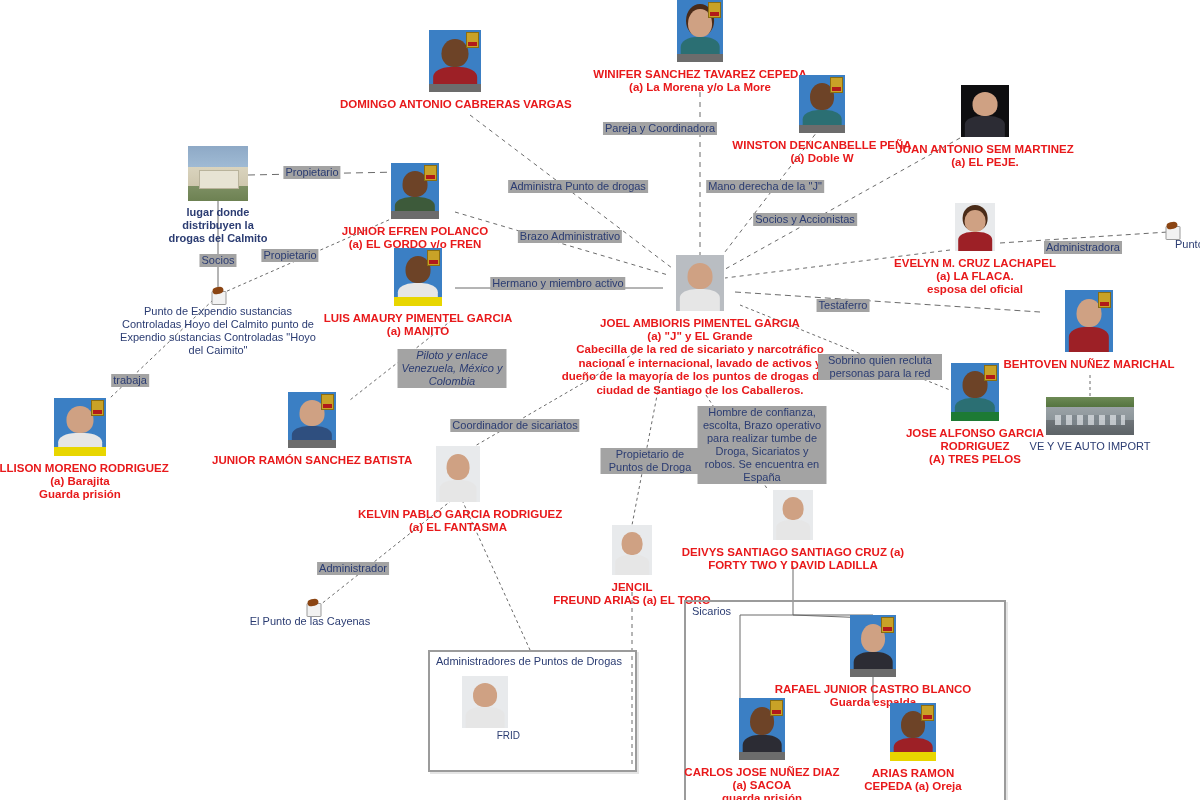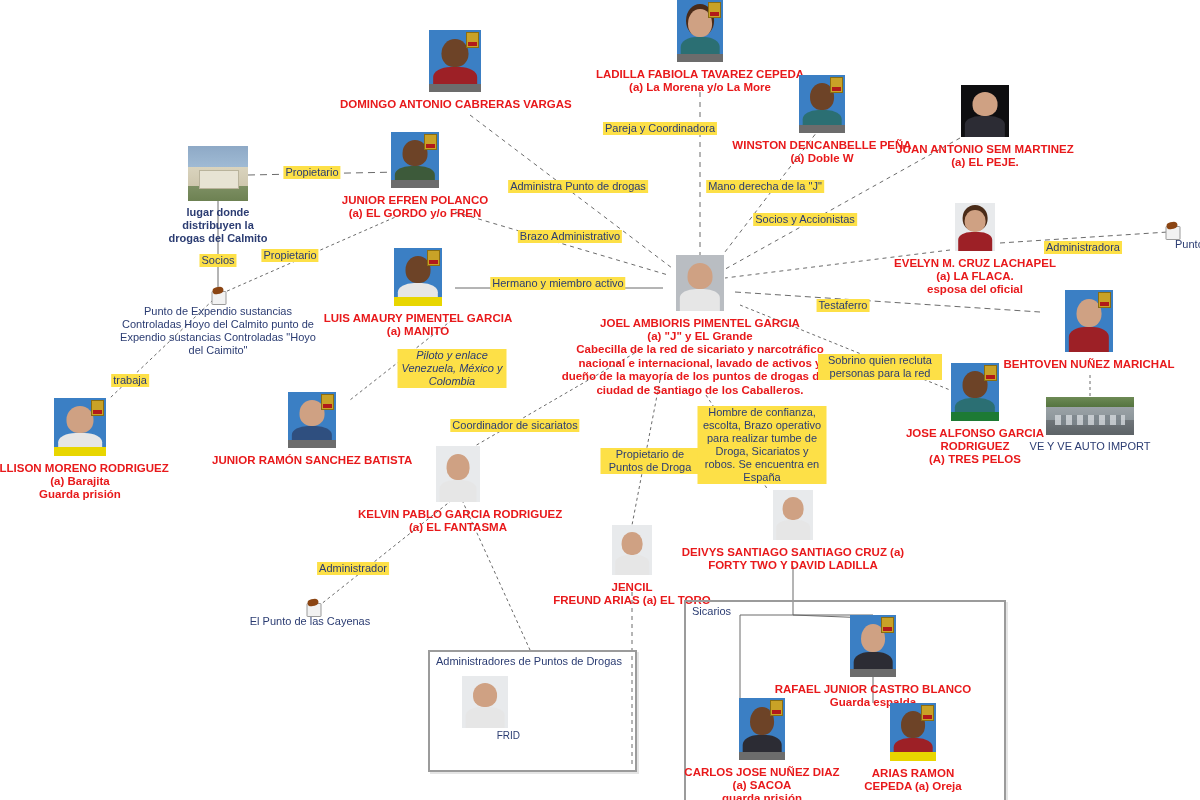--- a/index.html
+++ b/index.html
@@ -107,21 +107,21 @@
     background: #8b4513;
     border-radius: 50% / 60%;
     transform: rotate(-12deg);
   }
   
   .elabel {
     position: absolute;
     color: #2b3c72;
     font-size: 11px;
     line-height: 13px;
-    background: #fde047;
+    background: #a3a3a3;
     padding: 0 2px;
     white-space: nowrap;
     transform: translateX(-50%);
     text-align: center;
   }
   .elabel.ml { white-space: normal; }
   
   .groupbox {
     position: absolute;
     border: 2px solid #9b9b9b;
@@ -283,21 +283,21 @@
       <line x1="793" y1="615" x2="870" y2="618" stroke-dasharray="0"></line>
     </g>
   </svg>
 
   <div class="node" style="left:700px; top:0px; width:230px;">
     <div class="photo" style="width:46px;height:62px;">
       <div class="ph skin-light hair-long torso-teal" style="width:46px;height:62px;"></div>
       <span class="badge"></span>
       <span class="graybar"></span>
     </div>
-    <div class="caption">LADILLA FABIOLA TAVAREZ CEPEDA</div>
+    <div class="caption">WINIFER SANCHEZ TAVAREZ CEPEDA</div>
     <div class="sub">(a) La Morena y/o La More</div>
   </div>
 
   <div class="node" style="left:455px; top:30px; width:230px;">
     <div class="photo" style="width:52px;height:62px;">
       <div class="ph skin-dark torso-red" style="width:52px;height:62px;"></div>
       <span class="badge"></span>
       <span class="graybar"></span>
     </div>
     <div class="caption">DOMINGO ANTONIO CABRERAS VARGAS</div>
@@ -314,21 +314,21 @@
   </div>
 
   <div class="node" style="left:985px; top:85px; width:200px;">
     <div class="photo" style="width:48px;height:52px;">
       <div class="ph bg-black skin-light torso-black" style="width:48px;height:52px;background:#0e0e10;"></div>
     </div>
     <div class="caption">JUAN ANTONIO SEM MARTINEZ</div>
     <div class="sub">(a) EL PEJE.</div>
   </div>
 
-  <div class="node" style="left:415px; top:132px; width:200px;">
+  <div class="node" style="left:415px; top:163px; width:200px;">
     <div class="photo" style="width:48px;height:56px;">
       <div class="ph skin-dark torso-green" style="width:48px;height:56px;"></div>
       <span class="badge"></span>
       <span class="graybar"></span>
     </div>
     <div class="caption">JUNIOR EFREN POLANCO</div>
     <div class="sub">(a) EL GORDO y/o FREN</div>
   </div>
 
   <div class="node" style="left:975px; top:203px; width:200px;">

